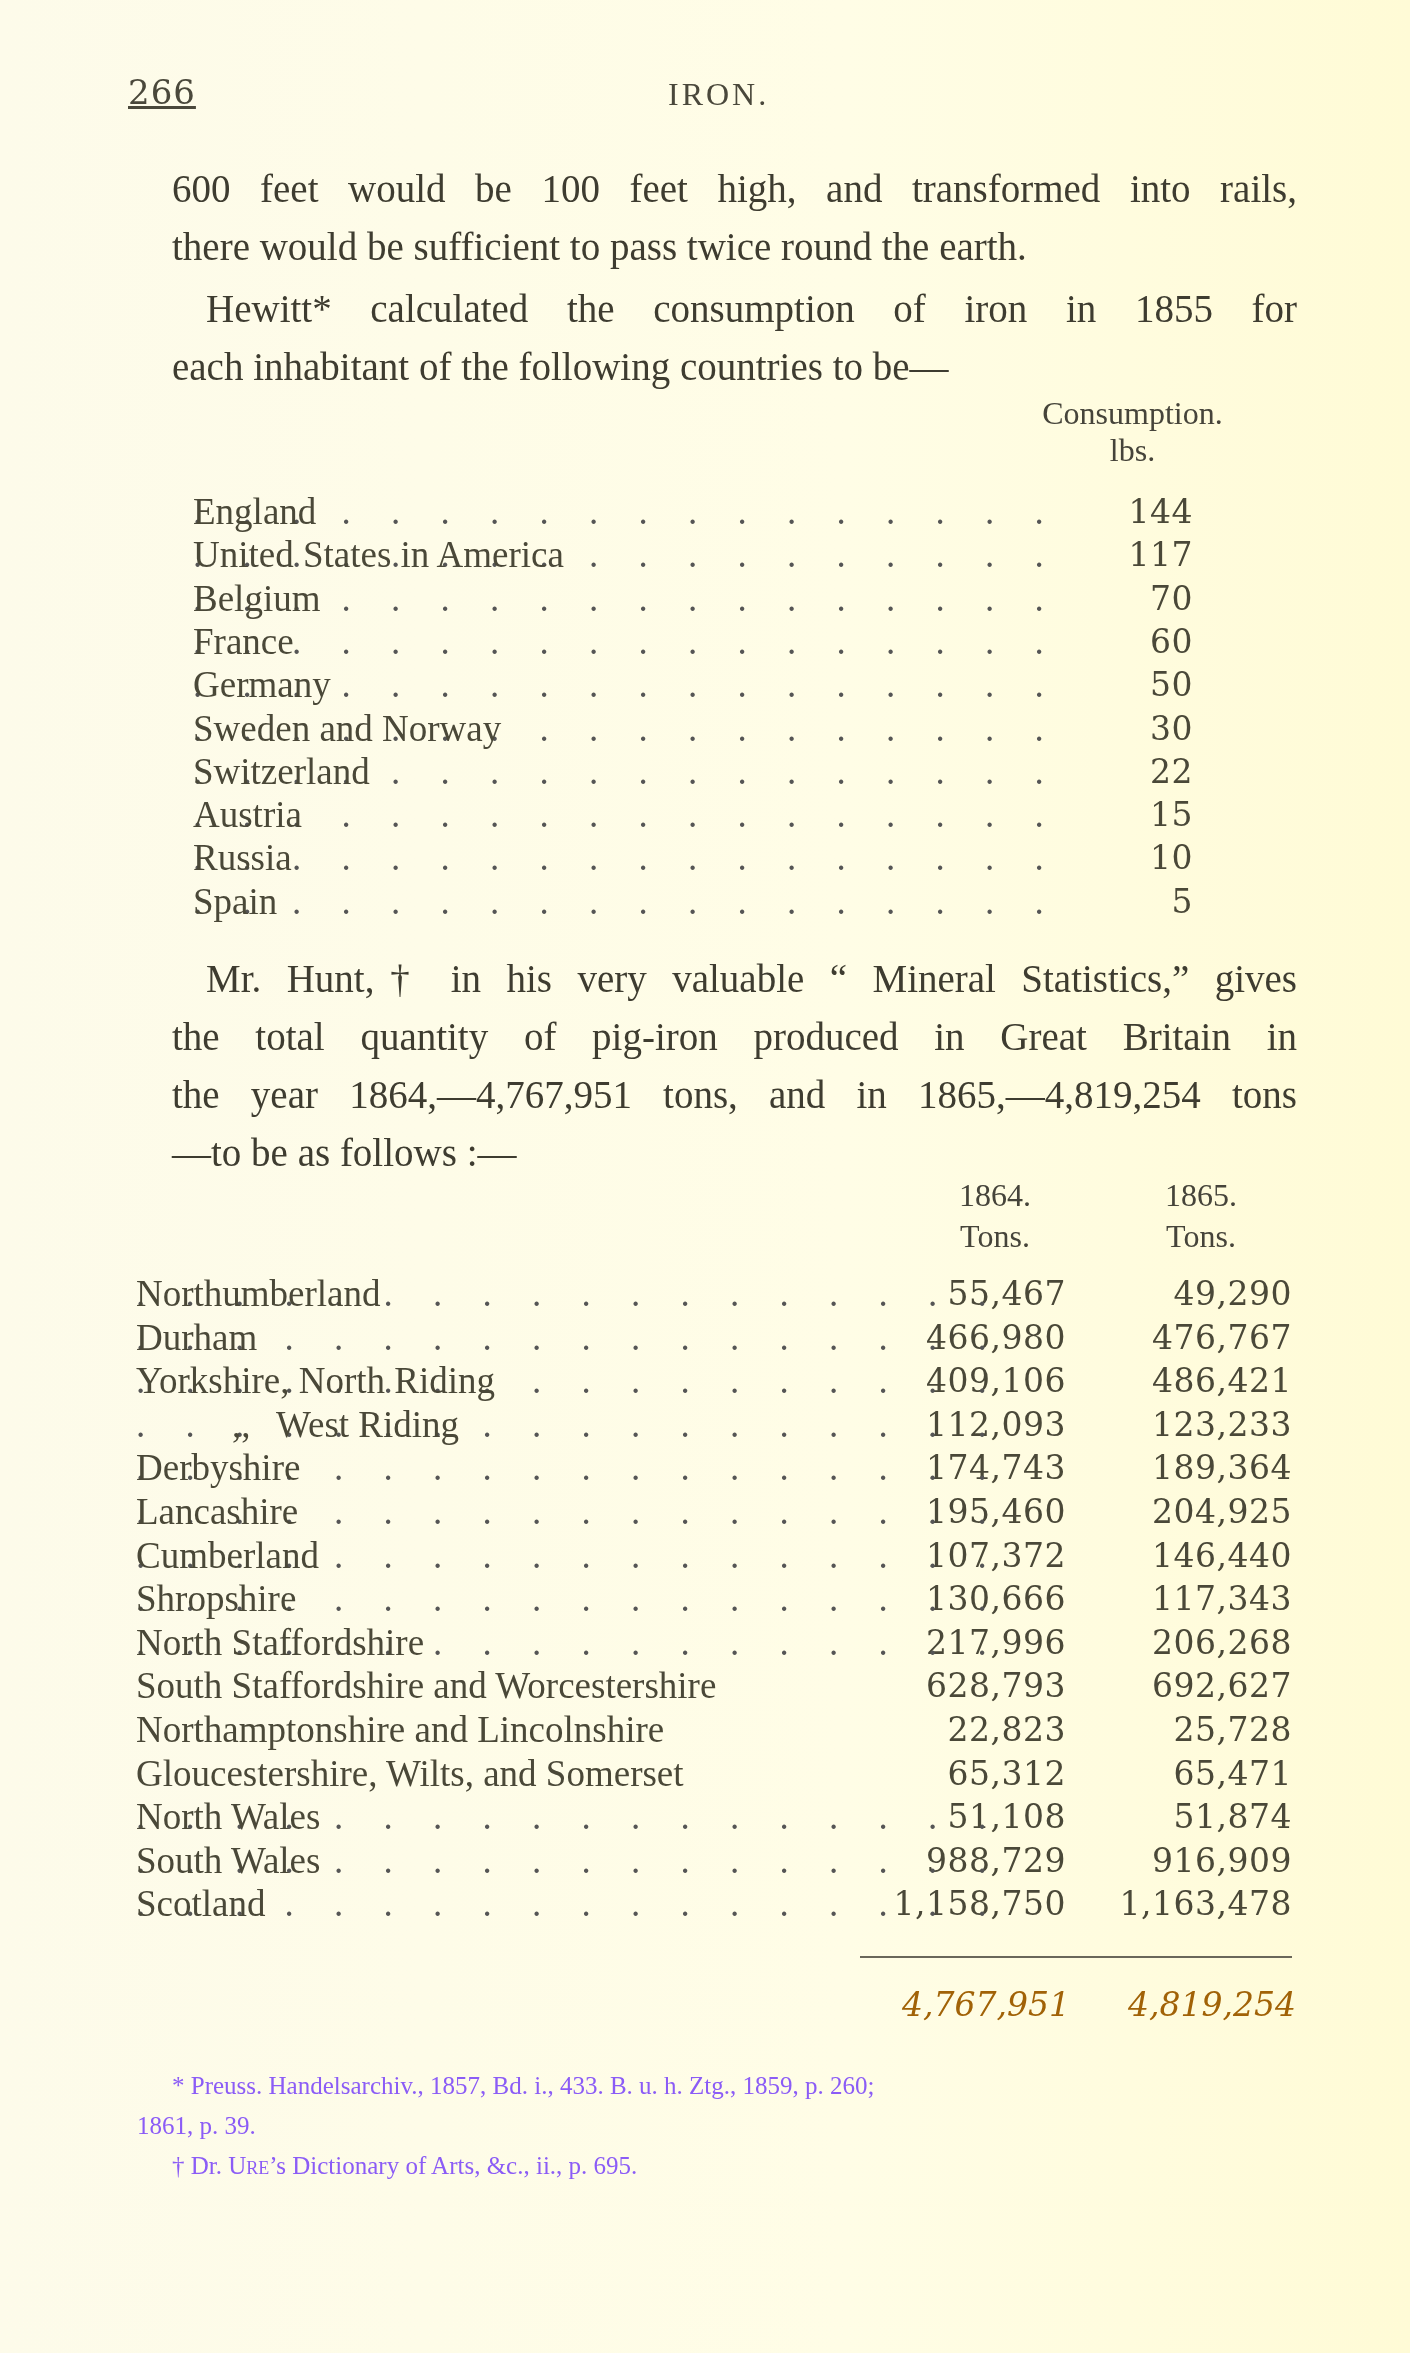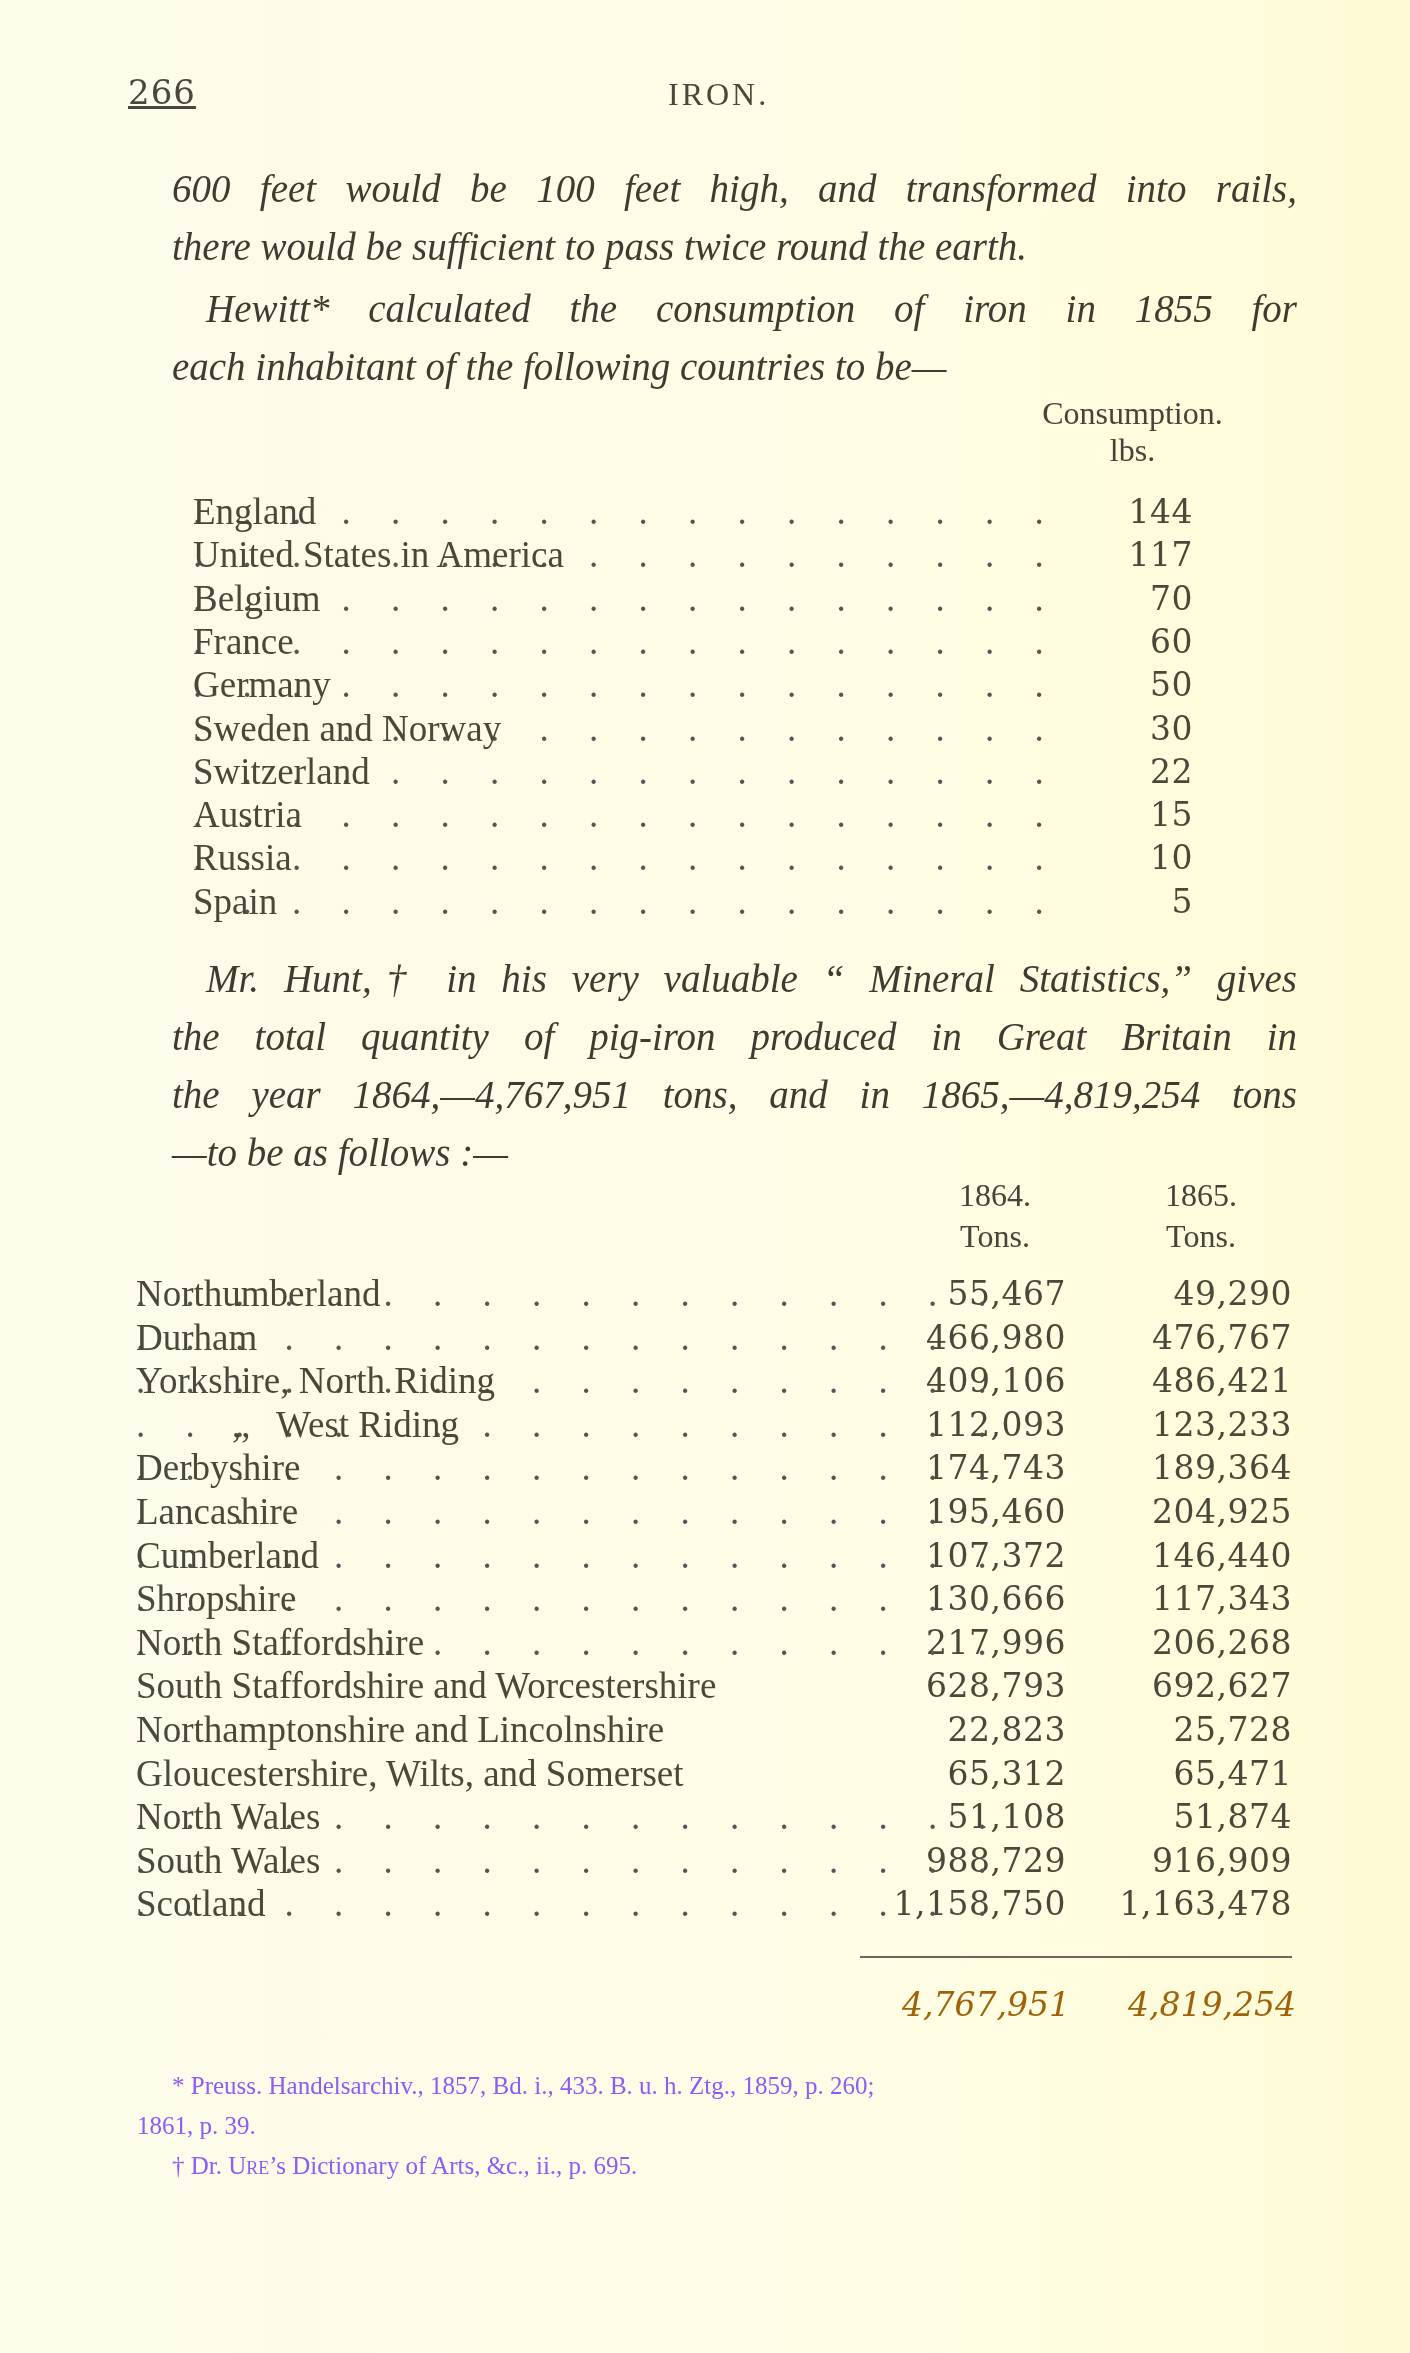--- a/index.html
+++ b/index.html
@@ -7,21 +7,21 @@
     width: 1410px; height: 2353px; position: relative; overflow: hidden;
     background: linear-gradient(90deg, #fdfbea 0%, #fffde6 60%, #fffbd6 100%);
     color: #3c3a2e;
     font-family: "Liberation Serif", "DejaVu Serif", serif;
   }
   .abs { position: absolute; white-space: nowrap; }
   .running-head { font-size: 36px; letter-spacing: 1px; color: #4a483b; }
   .page-num { left: 128px; top: 72px; font-family: "DejaVu Serif", serif; font-size: 34px; text-decoration: underline; }
   .head-title { left: 668px; top: 76px; font-size: 32px; letter-spacing: 3px; }
 
-  .para { left: 172px; width: 1125px; font-size: 39px; line-height: 58px; white-space: normal; text-align: justify; text-align-last: justify; color: #3e3c30; font-style: italic; }
+  .para { left: 172px; width: 1125px; font-size: 39px; line-height: 58px; white-space: normal; text-align: justify; text-align-last: justify; color: #3e3c30; }
   .para .line { display: block; height: 58px; white-space: nowrap; }
   .para .last { text-align: left; text-align-last: left; }
 
   .col-head { font-size: 32px; color: #46443a; text-align: center; }
 
   .row { position: absolute; height: 43px; font-size: 37px; line-height: 43px; color: #4a4838; }
   .row .label { position: absolute; left: 0; white-space: nowrap; background: transparent; padding-right: 6px; z-index: 2; }
   .row .leaders { position: absolute; left: 0; right: 0; overflow: hidden; white-space: nowrap; letter-spacing: 15.5px; color: #555; z-index: 1; text-align: right; }
   .row .val { position: absolute; text-align: right; white-space: nowrap; font-family: "DejaVu Serif", serif; font-size: 33px; letter-spacing: 0.5px; }
 

